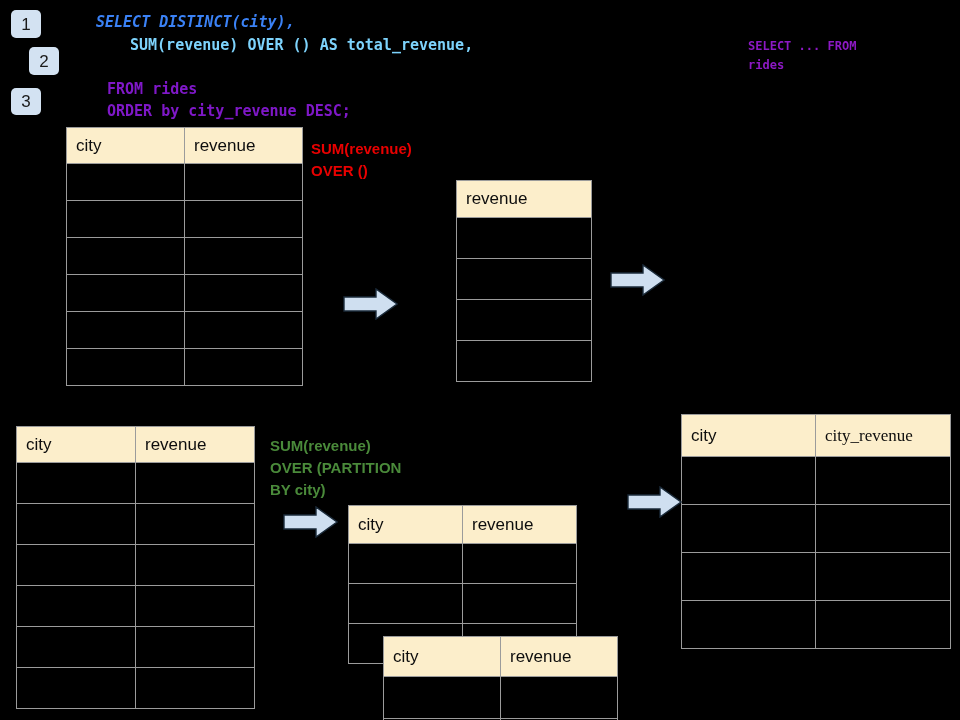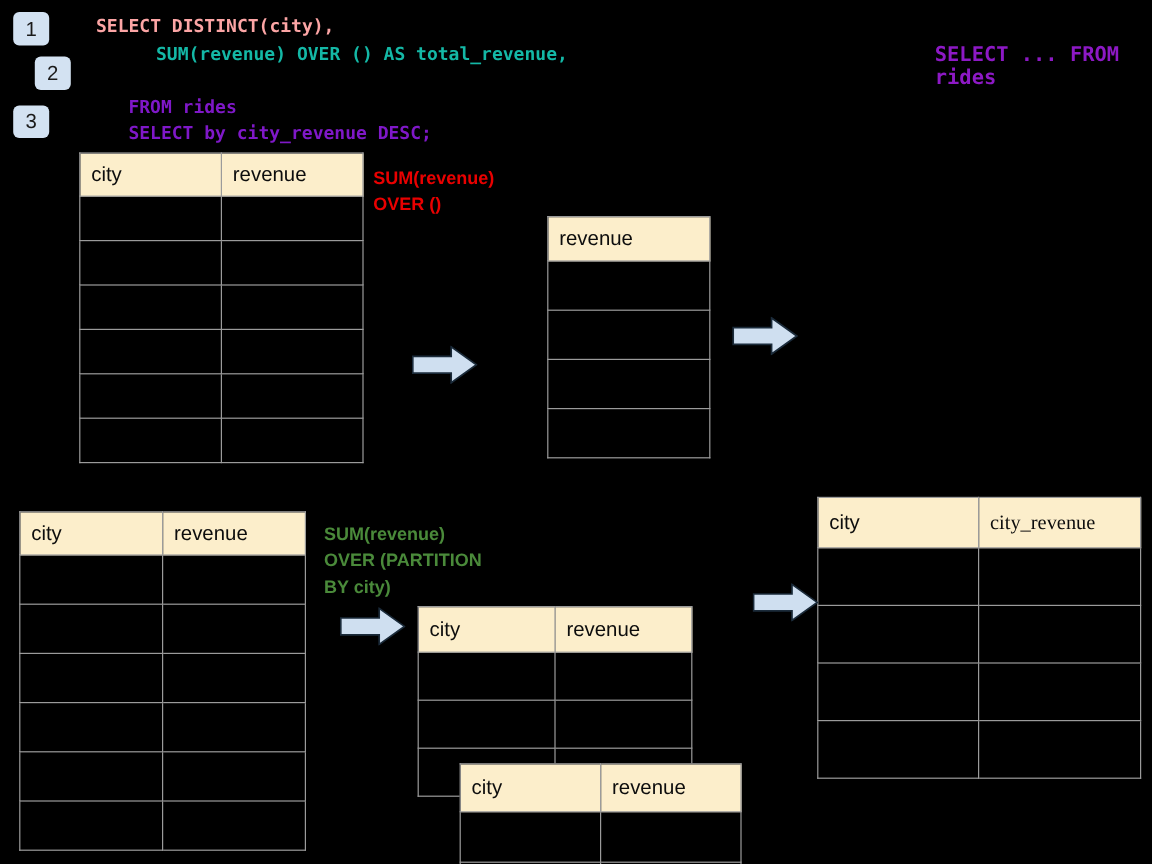--- a/index.html
+++ b/index.html
@@ -37,37 +37,36 @@
   
   .code {
     position: absolute;
     font-family: "DejaVu Sans Mono", "Liberation Mono", monospace;
     font-size: 15px;
     font-weight: bold;
     line-height: 21.5px;
     white-space: pre;
     letter-spacing: 0px;
   }
-  #sql-line-1 { left: 80px; top: 12px;  color: #fca5a5; }
-  #sql-line-2 { left: 130px; top: 35px; color: #14b8a6; }
+  #sql-line-1 { left: 96px; top: 12px;  color: #3b82f6; font-style: italic; }
+  #sql-line-2 { left: 130px; top: 35px; color: #7dd3fc; }
   #sql-line-3 { left: 130px; top: 57px; color: #4a8a3a; }
   #sql-line-4 { left: 107px; top: 79px; color: #7f18c8; }
   #sql-line-5 { left: 107px; top: 101px; color: #7f18c8; }
 
   #annot-select-from {
     position: absolute;
     left: 748px; top: 37px;
     color: #8d19c5;
     font-family: "DejaVu Sans Mono", "Liberation Mono", monospace;
-    font-size: 17px;
+    font-size: 12px;
     font-weight: bold;
     line-height: 19px;
     white-space: pre;
     width: 175px;
-    margin-left: 31px;
   }
 
   .annot {
     position: absolute;
     font-family: Liberation Sans, sans-serif;
     font-size: 15px;
     font-weight: bold;
     line-height: 22px;
     white-space: pre;
   }
@@ -143,21 +142,21 @@
   <div class="badge" id="badge-2">
     <span>2</span>
   </div>
   <div class="badge" id="badge-3">
     <span>3</span>
   </div>
 
   <div class="code" id="sql-line-1">SELECT DISTINCT(city),</div>
   <div class="code" id="sql-line-2">SUM(revenue) OVER () AS total_revenue,</div>
   <div class="code" id="sql-line-4">FROM rides</div>
-  <div class="code" id="sql-line-5">SELECT by city_revenue DESC;</div>
+  <div class="code" id="sql-line-5">ORDER by city_revenue DESC;</div>
 
   <div id="annot-select-from">SELECT ... FROM
 rides</div>
 
   <div class="annot" id="annot-sum-over">SUM(revenue)
 OVER ()</div>
   <div class="annot" id="annot-sum-part">SUM(revenue)
 OVER (PARTITION
 BY city)</div>
 

